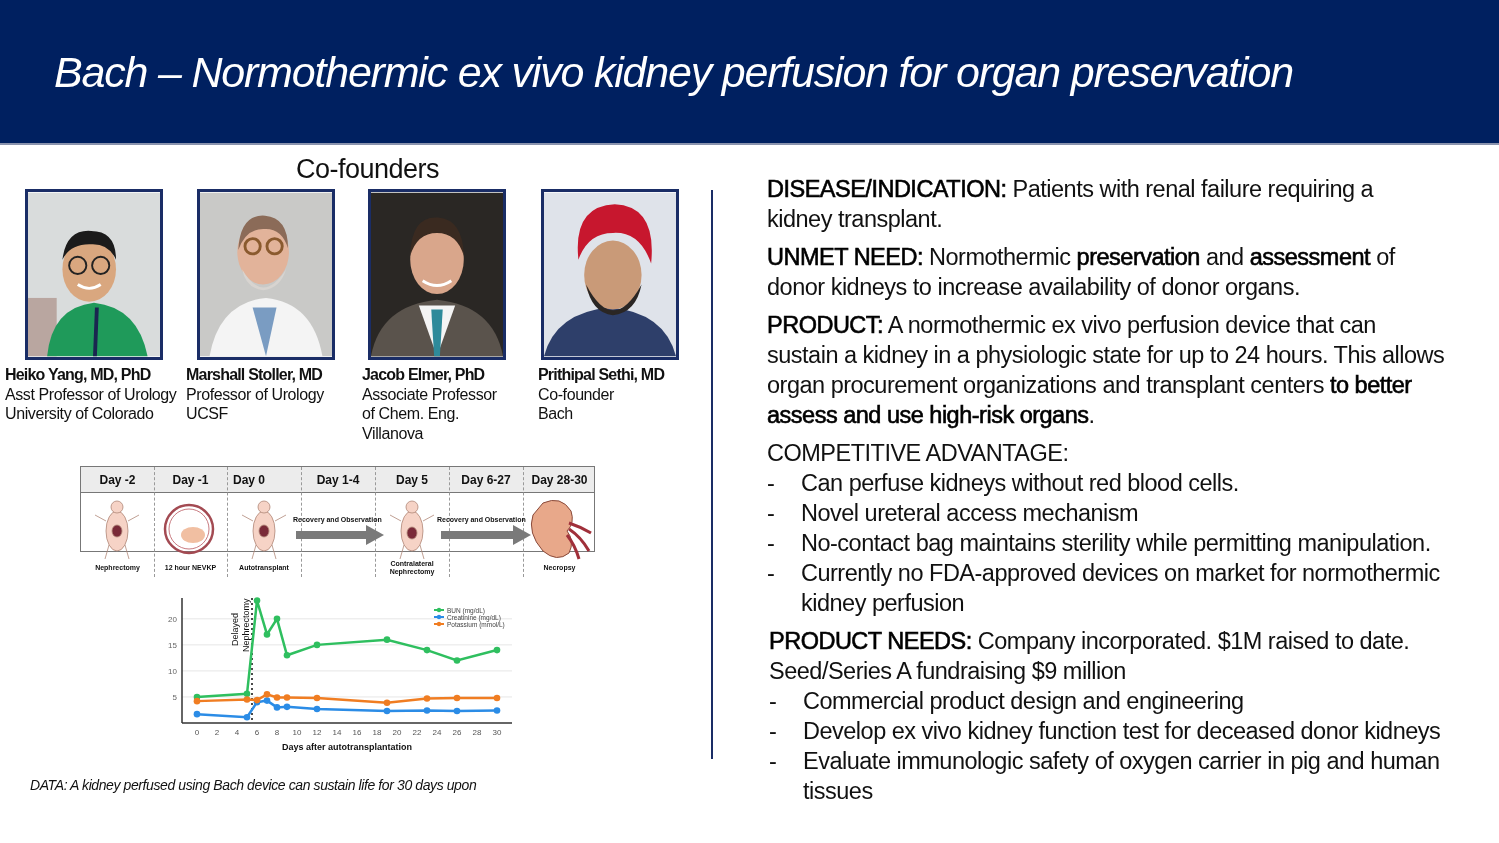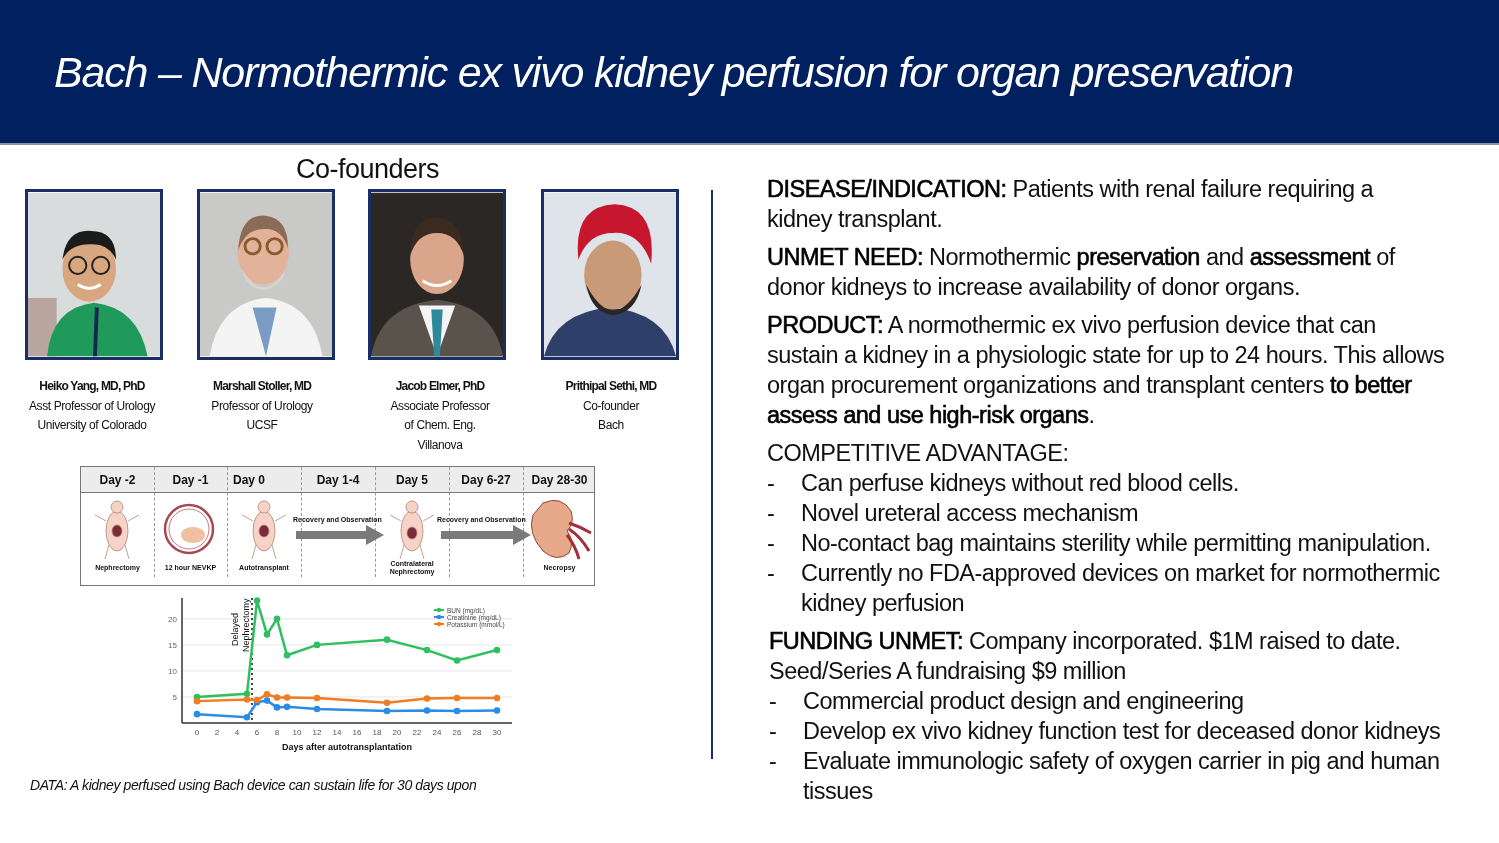--- a/index.html
+++ b/index.html
@@ -18,27 +18,27 @@
 
   .cofounders-title {
     position: absolute; left: 296px; top: 154px; font-size: 27px; letter-spacing: -0.5px;
   }
   .photo {
     position: absolute; top: 189px; width: 138px; height: 171px;
     border: 3px solid #1a2d66; overflow: hidden;
   }
   .photo svg { width: 100%; height: 100%; display: block; }
   .person {
-    position: absolute; top: 377px; text-align: center;
-    font-size: 12px; line-height: 19.5px; letter-spacing: -0.4px;
+    position: absolute; top: 365px; text-align: left;
+    font-size: 16px; line-height: 19.5px; letter-spacing: -0.4px;
   }
   .person .name { font-weight: bold; letter-spacing: -0.8px; }
 
   .timeline {
-    position: absolute; left: 80px; top: 466px; width: 515px; height: 120px;
+    position: absolute; left: 80px; top: 466px; width: 515px; height: 86px;
     border: 1px solid #777; background: #fff;
   }
   .tl-head {
     position: absolute; left: 0; top: 0; width: 100%; height: 26px;
     background: #ececec; border-bottom: 1px solid #777;
   }
   .tl-col-label {
     position: absolute; top: 6px; font-size: 12px; font-weight: bold; text-align: center;
   }
   .tl-div {
@@ -325,19 +325,19 @@
   <div class="gap"></div>
   <div class="para">
     <div>COMPETITIVE ADVANTAGE:</div>
     <div class="bullet"><span class="dash">-</span><span>Can perfuse kidneys without red blood cells.</span></div>
     <div class="bullet"><span class="dash">-</span><span>Novel ureteral access mechanism</span></div>
     <div class="bullet"><span class="dash">-</span><span>No-contact bag maintains sterility while permitting manipulation.</span></div>
     <div class="bullet" style="width:735px"><span class="dash">-</span><span>Currently no FDA-approved devices on market for normothermic kidney perfusion</span></div>
   </div>
   <div class="gap"></div>
   <div class="para" style="padding-left:2px">
-    <b>FUNDING UNMET:</b><span> Company incorporated. $1M raised to date.</span><br>
+    <b>PRODUCT NEEDS:</b><span> Company incorporated. $1M raised to date.</span><br>
     <span>Seed/Series A fundraising $9 million</span>
     <div class="bullet"><span class="dash">-</span><span>Commercial product design and engineering</span></div>
     <div class="bullet"><span class="dash">-</span><span>Develop ex vivo kidney function test for deceased donor kidneys</span></div>
     <div class="bullet" style="width:735px"><span class="dash">-</span><span>Evaluate immunologic safety of oxygen carrier in pig and human tissues</span></div>
   </div>
 </div>
 
 </body></html>

